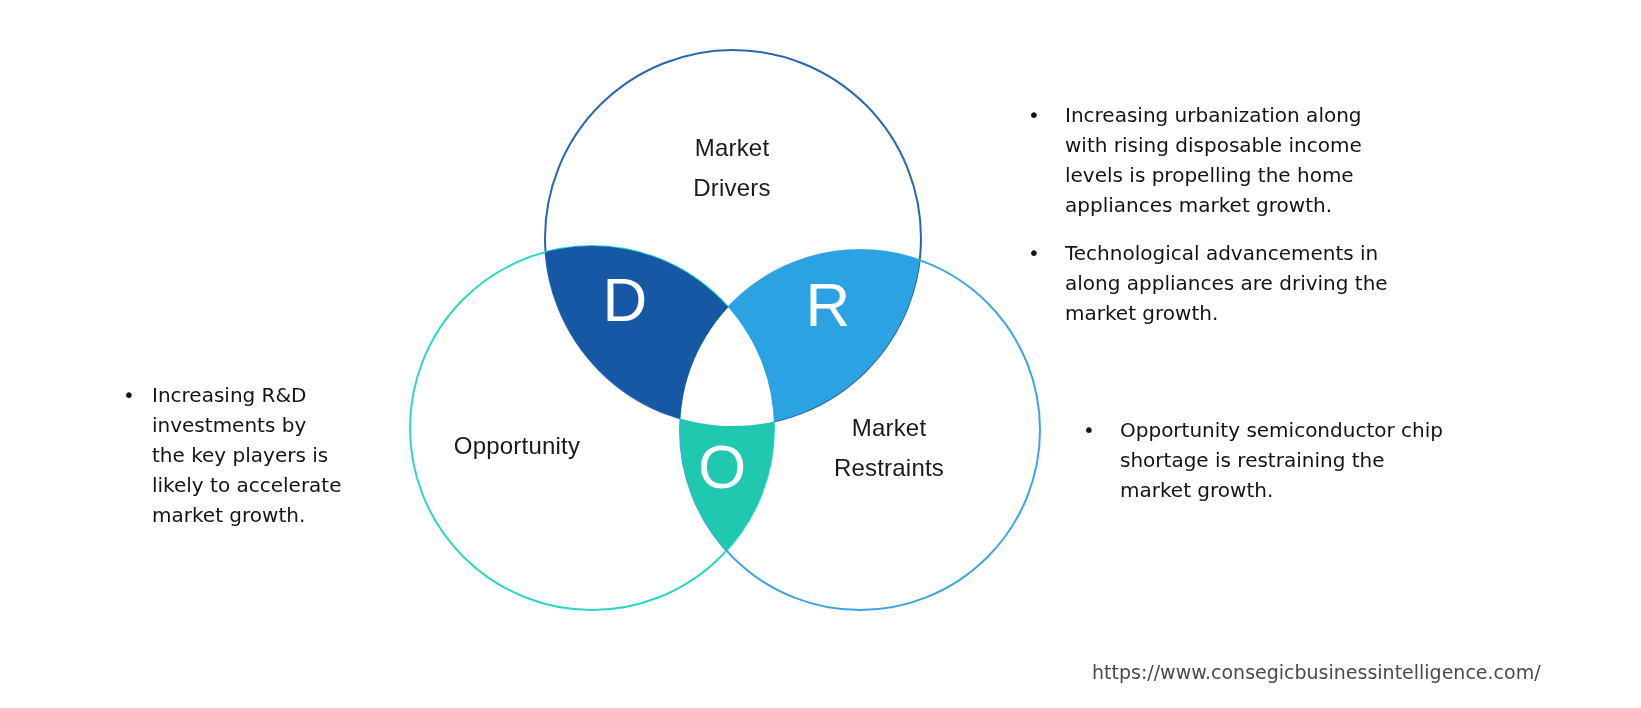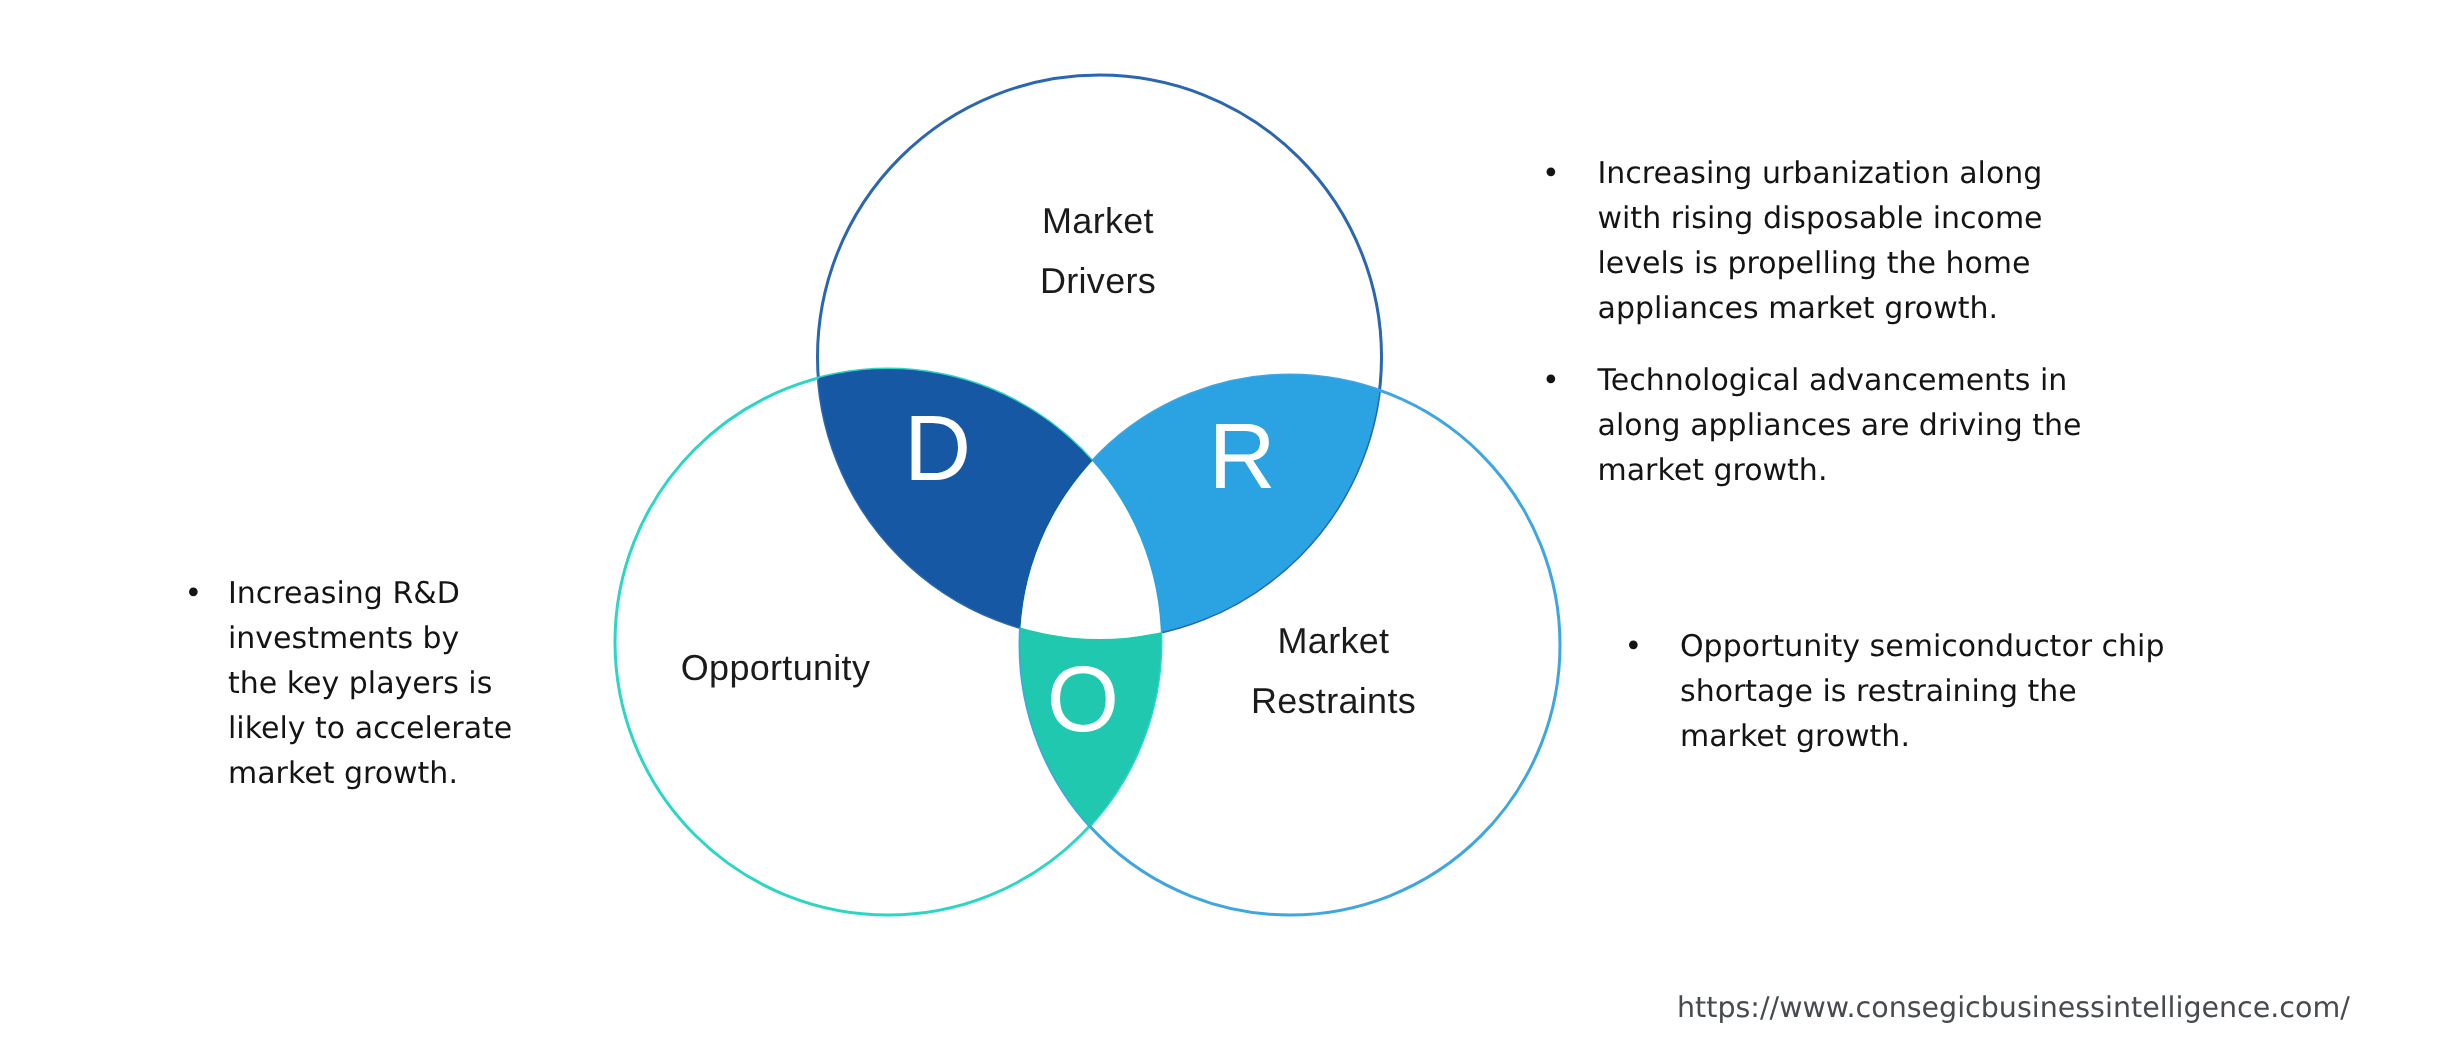--- a/index.html
+++ b/index.html
@@ -53,21 +53,20 @@
   .bullet-text { white-space: pre-line; }
 
   #source-url {
     position: absolute;
     left: 1092px;
     top: 659px;
     color: #474b4f;
     font-family: "DejaVu Sans", "Liberation Sans", sans-serif;
     font-size: 19px;
     line-height: 26px;
-    margin-left: 26px;
   }
 </style>
 </head>
 <body>
 
 <div id="canvas">
 
   <svg id="venn-svg" width="1641" height="708" viewBox="0 0 1641 708">
     <defs>
       <clipPath id="clip-top">

